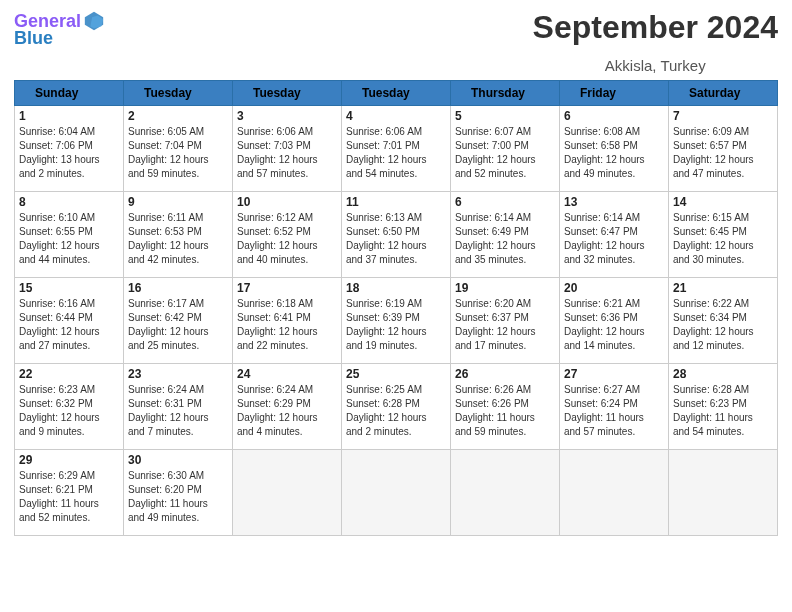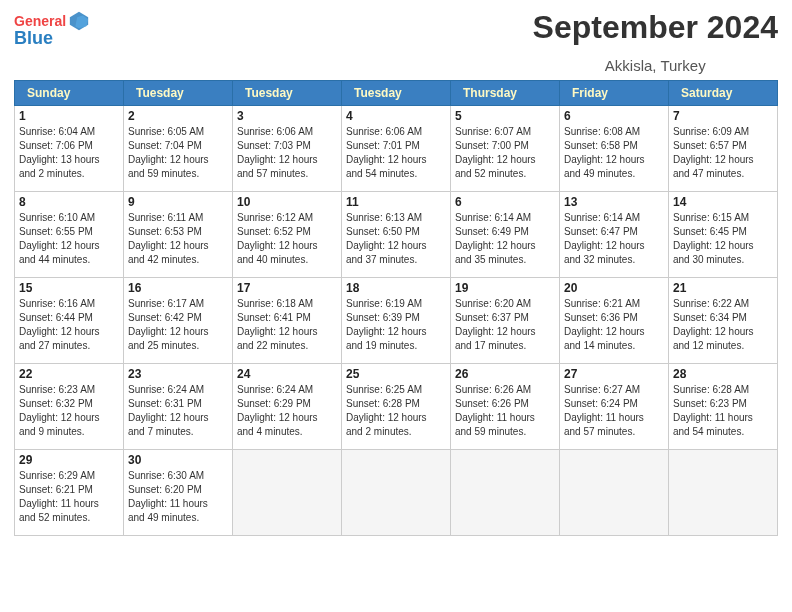--- a/index.html
+++ b/index.html
@@ -24,23 +24,23 @@
     .logo {
       display: flex;
       flex-direction: column;
       align-items: flex-start;
     }
     .logo-text {
       display: flex;
       align-items: center;
     }
     .logo-general {
-      font-size: 14px;
-      font-weight: bold;
-      color: #ef4444;
+      font-size: 18px;
+      font-weight: bold;
+      color: #8b5cf6;
     }
     .logo-blue {
       font-size: 18px;
       font-weight: bold;
       color: #2a7fc1;
     }
     .logo-icon {
       width: 22px;
       height: 22px;
       margin-left: 2px;
@@ -59,24 +59,24 @@
       color: #555;
       margin-top: 12px;
     }
     .calendar {
       width: 100%;
       border-collapse: collapse;
       table-layout: fixed;
     }
     .calendar th {
       background-color: #3a7fc1;
-      color: #fef9c3;
+      color: #000000;
       font-size: 12px;
       font-weight: bold;
-      padding: 5px 12px;
+      padding: 5px 20px;
       text-align: left;
       border: 1px solid #2a6fa8;
     }
     .calendar td {
       border: 1px solid #ccc;
       vertical-align: top;
       padding: 3px 4px;
       font-size: 9.5px;
       color: #333;
       height: 86px;

